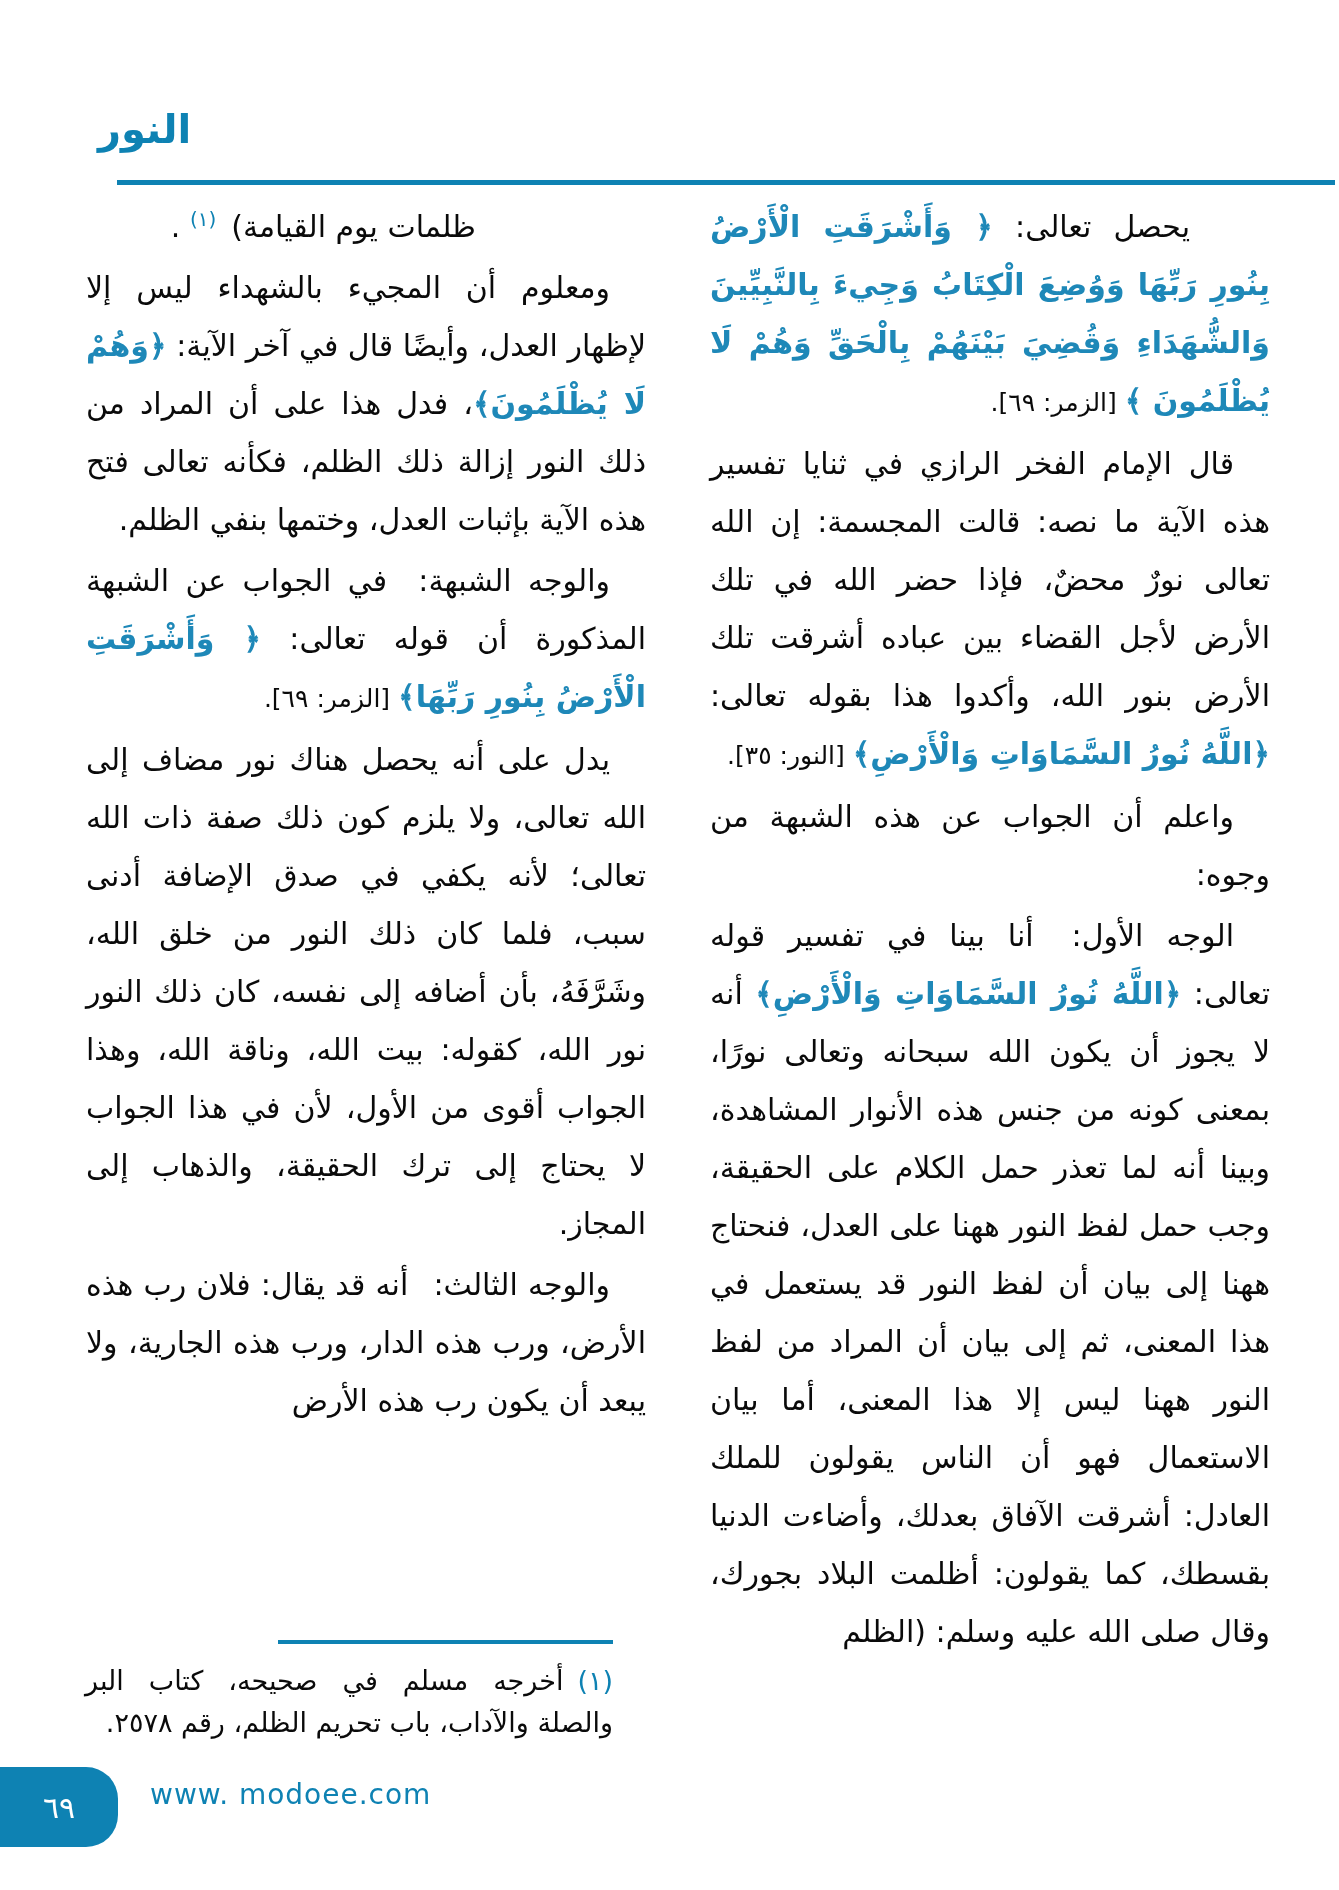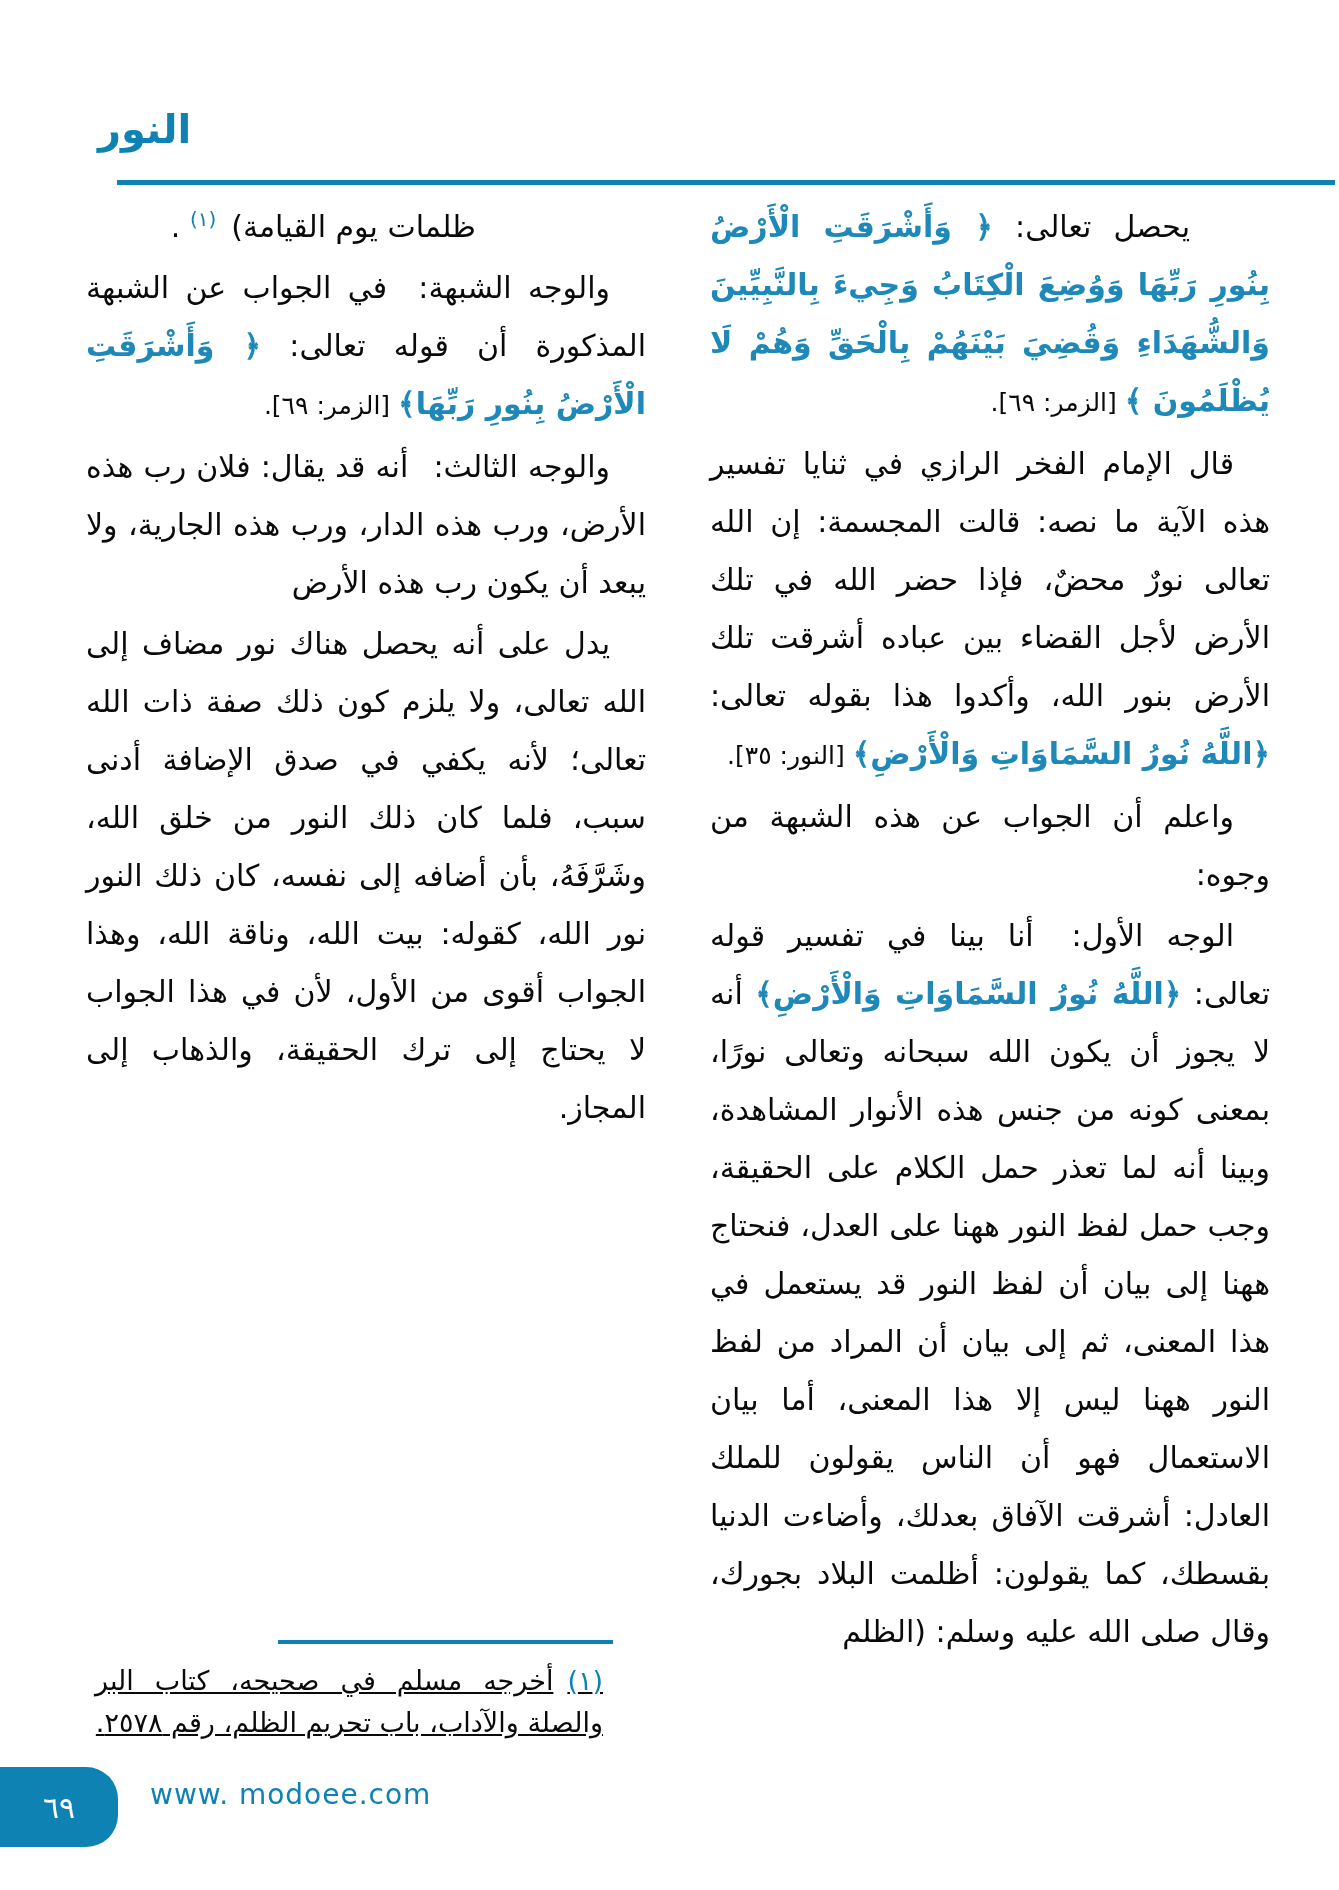--- a/index.html
+++ b/index.html
@@ -47,21 +47,21 @@
   .run.fn-sup{
     color:var(--accent);font-size:20px;
     vertical-align:super;line-height:0;
   }
   
   .footnote{
     position:absolute;left:85px;top:1640px;width:528px;direction:rtl;
   }
   .footnote-rule{width:335px;height:4px;background:var(--accent);margin-bottom:16px;}
   .footnote-text{
-    font-size:27px;line-height:42px;text-align:justify;color:var(--ink);margin:10px;text-decoration:underline;
+    font-size:27px;line-height:42px;text-align:justify;color:var(--ink);margin:0;
   }
   .fn-marker{color:var(--accent);margin-left:14px;}
   
   .footer-pill{
     position:absolute;left:0;top:1767px;width:118px;height:80px;
     background:var(--accent);
     border-radius:0 32px 32px 0;
     display:flex;align-items:center;justify-content:center;
     color:#ffffff;font-size:30px;
   }
@@ -82,23 +82,24 @@
 
   <div class="columns">
     <div class="column">
         <p class="para indent-wide"><span class="run">يحصل تعالى: </span><span class="run quran">﴿ وَأَشْرَقَتِ الْأَرْضُ بِنُورِ رَبِّهَا وَوُضِعَ الْكِتَابُ وَجِيءَ بِالنَّبِيِّينَ وَالشُّهَدَاءِ وَقُضِيَ بَيْنَهُمْ بِالْحَقِّ وَهُمْ لَا يُظْلَمُونَ ﴾</span><span class="run ref"> [الزمر: ٦٩].</span></p>
         <p class="para"><span class="run">قال الإمام الفخر الرازي في ثنايا تفسير هذه الآية ما نصه: قالت المجسمة: إن الله تعالى نورٌ محضٌ، فإذا حضر الله في تلك الأرض لأجل القضاء بين عباده أشرقت تلك الأرض بنور الله، وأكدوا هذا بقوله تعالى: </span><span class="run quran">﴿اللَّهُ نُورُ السَّمَاوَاتِ وَالْأَرْضِ﴾</span><span class="run ref"> [النور: ٣٥].</span></p>
         <p class="para"><span class="run">واعلم أن الجواب عن هذه الشبهة من وجوه:</span></p>
         <p class="para"><span class="run bold">الوجه الأول:</span><span class="run"> أنا بينا في تفسير قوله تعالى: </span><span class="run quran">﴿اللَّهُ نُورُ السَّمَاوَاتِ وَالْأَرْضِ﴾</span><span class="run"> أنه لا يجوز أن يكون الله سبحانه وتعالى نورًا، بمعنى كونه من جنس هذه الأنوار المشاهدة، وبينا أنه لما تعذر حمل الكلام على الحقيقة، وجب حمل لفظ النور ههنا على العدل، فنحتاج ههنا إلى بيان أن لفظ النور قد يستعمل في هذا المعنى، ثم إلى بيان أن المراد من لفظ النور ههنا ليس إلا هذا المعنى، أما بيان الاستعمال فهو أن الناس يقولون للملك العادل: أشرقت الآفاق بعدلك، وأضاءت الدنيا بقسطك، كما يقولون: أظلمت البلاد بجورك، وقال صلى الله عليه وسلم: </span><span class="run bold">(الظلم</span></p>
       </div>
     <div class="column">
         <p class="para indent-deep"><span class="run bold">ظلمات يوم القيامة)</span><span class="run fn-sup">(١)</span><span class="run"> .</span></p>
+        <p class="para"><span class="run">ومعلوم أن المجيء بالشهداء ليس إلا لإظهار العدل، وأيضًا قال في آخر الآية: </span><span class="run quran">﴿وَهُمْ لَا يُظْلَمُونَ﴾</span><span class="run">، فدل هذا على أن المراد من ذلك النور إزالة ذلك الظلم، فكأنه تعالى فتح هذه الآية بإثبات العدل، وختمها بنفي الظلم.</span></p>
         <p class="para"><span class="run bold">والوجه الشبهة:</span><span class="run"> في الجواب عن الشبهة المذكورة أن قوله تعالى: </span><span class="run quran">﴿ وَأَشْرَقَتِ الْأَرْضُ بِنُورِ رَبِّهَا﴾</span><span class="run ref"> [الزمر: ٦٩].</span></p>
+        <p class="para"><span class="run">يدل على أنه يحصل هناك نور مضاف إلى الله تعالى، ولا يلزم كون ذلك صفة ذات الله تعالى؛ لأنه يكفي في صدق الإضافة أدنى سبب، فلما كان ذلك النور من خلق الله، وشَرَّفَهُ، بأن أضافه إلى نفسه، كان ذلك النور نور الله، كقوله: بيت الله، وناقة الله، وهذا الجواب أقوى من الأول، لأن في هذا الجواب لا يحتاج إلى ترك الحقيقة، والذهاب إلى المجاز.</span></p>
         <p class="para"><span class="run bold">والوجه الثالث:</span><span class="run"> أنه قد يقال: فلان رب هذه الأرض، ورب هذه الدار، ورب هذه الجارية، ولا يبعد أن يكون رب هذه الأرض</span></p>
-        <p class="para"><span class="run">يدل على أنه يحصل هناك نور مضاف إلى الله تعالى، ولا يلزم كون ذلك صفة ذات الله تعالى؛ لأنه يكفي في صدق الإضافة أدنى سبب، فلما كان ذلك النور من خلق الله، وشَرَّفَهُ، بأن أضافه إلى نفسه، كان ذلك النور نور الله، كقوله: بيت الله، وناقة الله، وهذا الجواب أقوى من الأول، لأن في هذا الجواب لا يحتاج إلى ترك الحقيقة، والذهاب إلى المجاز.</span></p>
       </div>
   </div>
 
   <div class="footnote">
     <div class="footnote-rule"></div>
     <p class="footnote-text">
       <span class="fn-marker">(١)</span><span>أخرجه مسلم في صحيحه، كتاب البر والصلة والآداب، باب تحريم الظلم، رقم ٢٥٧٨.</span>
     </p>
   </div>
 

